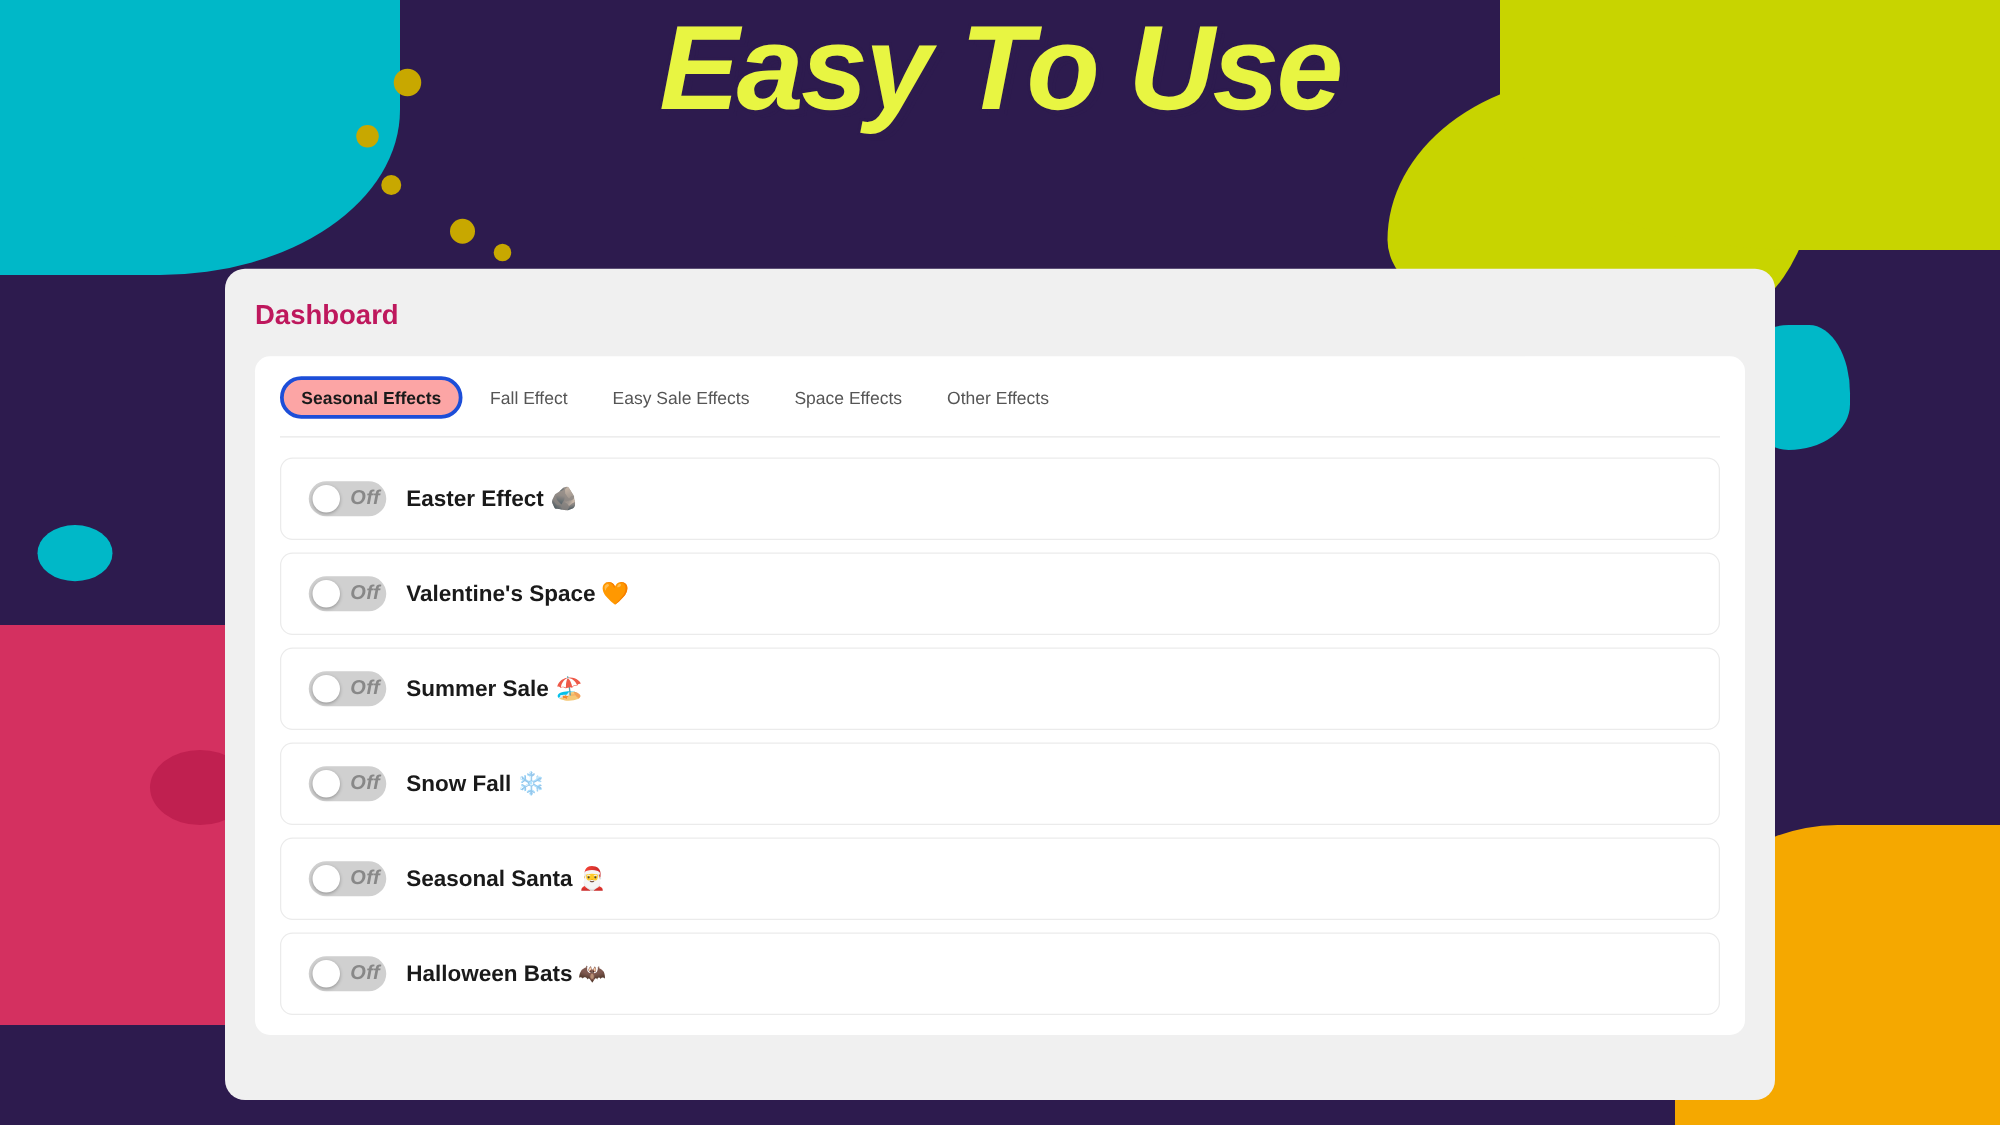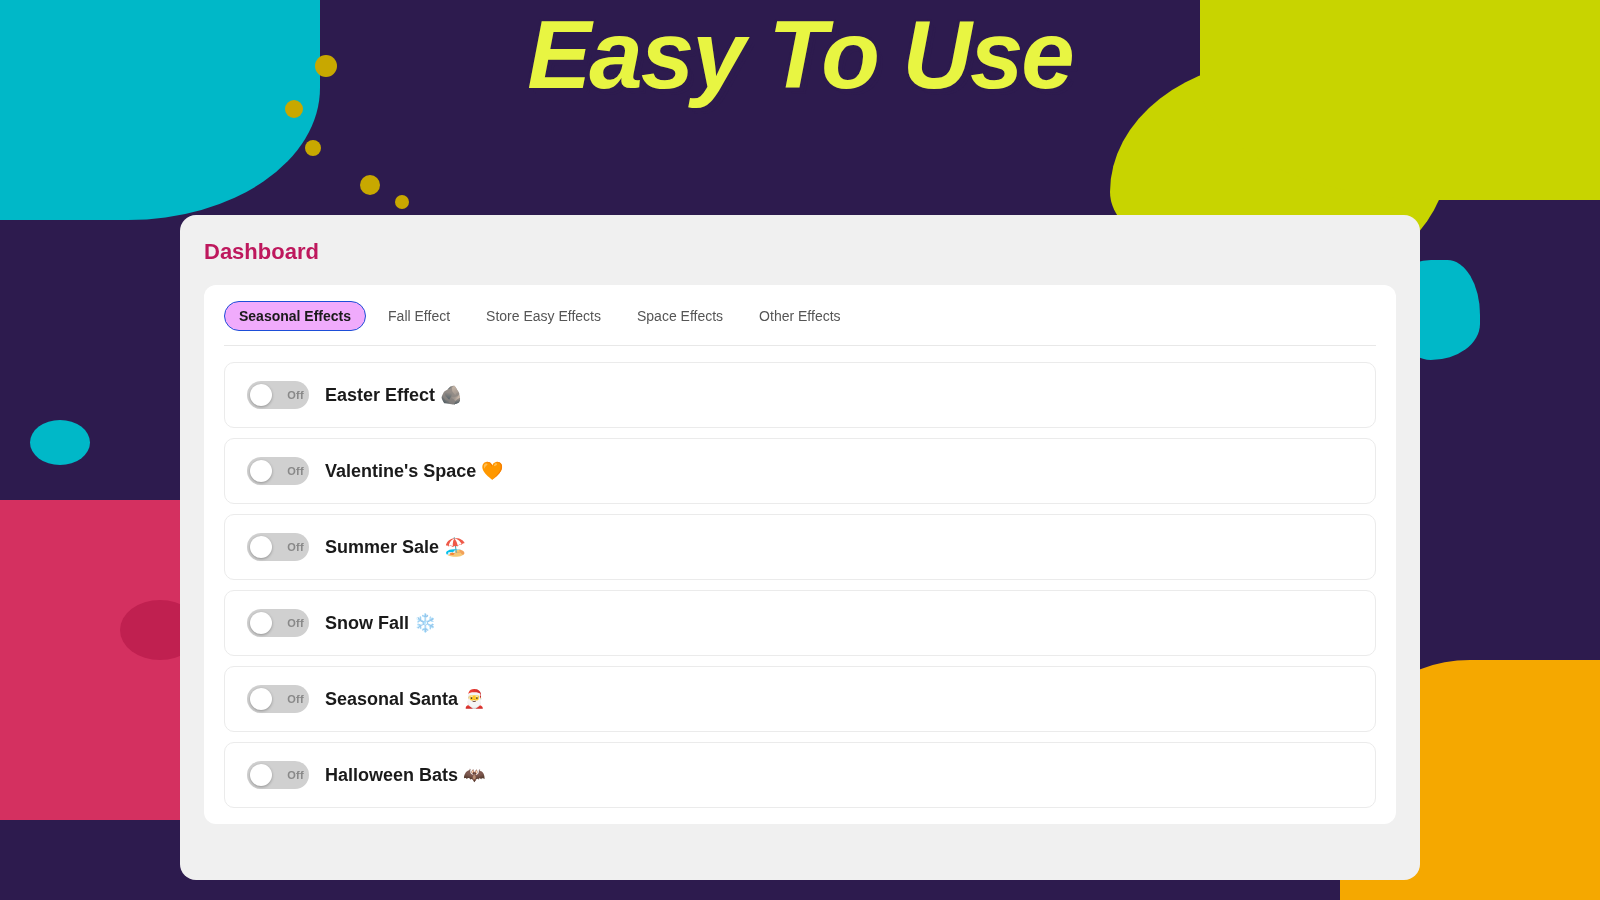--- a/index.html
+++ b/index.html
@@ -170,24 +170,24 @@
       padding: 6px 14px;
       border-radius: 20px;
       font-size: 14px;
       font-weight: 500;
       color: #555;
       cursor: pointer;
       white-space: nowrap;
     }
 
     .tab-item.active {
-      background: #f0abfc;
+      background: #fca5a5;
       color: #1a1a1a;
       font-weight: 600;
-      border: 1px solid #1d4ed8;
+      border: 3px solid #1d4ed8;
     }
 
     
     .effects-list {
       display: flex;
       flex-direction: column;
       gap: 10px;
     }
 
     .effect-row {
@@ -226,24 +226,25 @@
       background: white;
       border-radius: 50%;
       position: absolute;
       left: 3px;
       box-shadow: 0 1px 3px rgba(0,0,0,0.3);
     }
 
     .toggle-text {
       position: absolute;
       right: 5px;
-      font-size: 11px;
+      font-size: 16px;
       font-weight: 600;
       color: #888;
       letter-spacing: 0.3px;
+      font-style: italic;
     }
   </style>
 </head>
 <body>
 
 <div class="bg-blob blob-teal-left"></div>
 <div class="bg-blob blob-yellow-blob"></div>
 <div class="bg-blob blob-yellow-right"></div>
 <div class="bg-blob blob-teal-right"></div>
 <div class="bg-blob blob-red-left"></div>
@@ -262,21 +263,21 @@
 </div>
 
 <div class="dashboard-panel">
   <div class="dashboard-title">Dashboard</div>
 
   <div class="tabs-container">
     <div class="tabs-row">
 
     <div class="tab-item active">Seasonal Effects</div>
         <div class="tab-item">Fall Effect</div>
-        <div class="tab-item">Store Easy Effects</div>
+        <div class="tab-item">Easy Sale Effects</div>
         <div class="tab-item">Space Effects</div>
         <div class="tab-item">Other Effects</div>
       </div>
     <div class="effects-list">
 
     <div class="effect-row">
           <div class="toggle">
             <div class="toggle-knob"></div>
             <span class="toggle-text">Off</span>
           </div>

